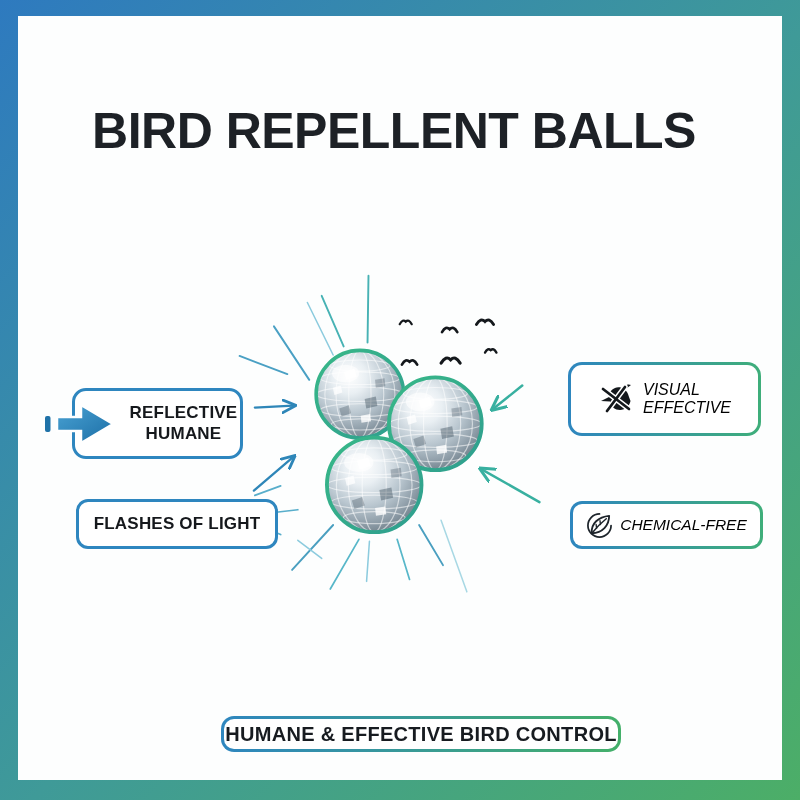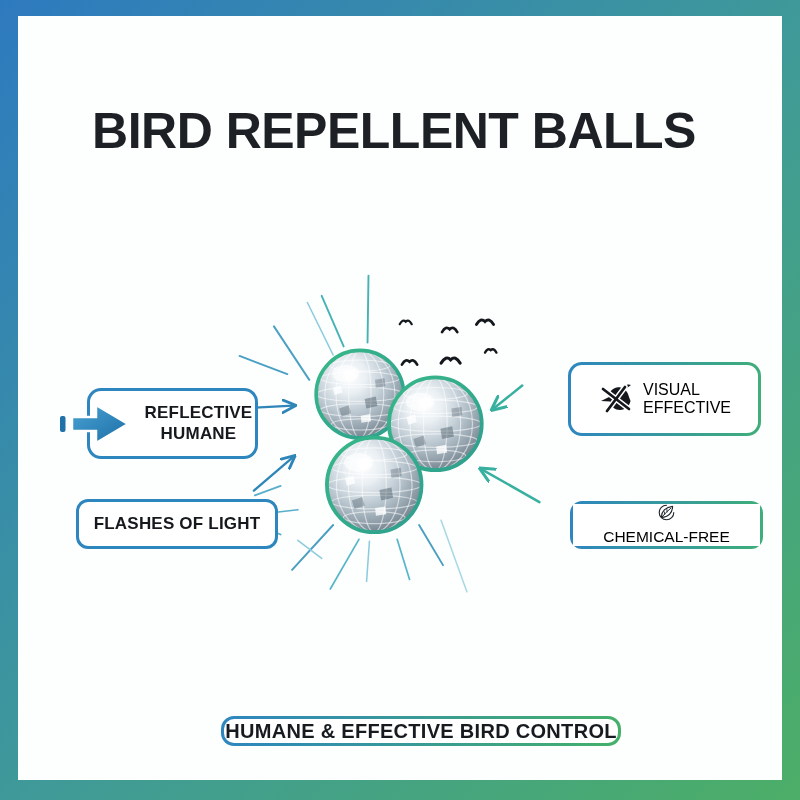--- a/index.html
+++ b/index.html
@@ -33,36 +33,37 @@
     box-sizing:border-box;
   }
   .box .txt{
     font-weight:700;color:#15181c;font-size:17px;line-height:1.22;
     text-align:center;letter-spacing:.2px;
   }
   .gradbox{
     position:absolute;padding:3px;border-radius:14px;
     background:linear-gradient(90deg,#2e86bf 0%,#3fae7a 100%);
     box-sizing:border-box;
+    font-style:italic;
   }
   .gradbox .inner{
     width:100%;height:100%;background:#ffffff;border-radius:11px;
     display:flex;align-items:center;justify-content:center;gap:9px;
     box-sizing:border-box;
   }
-  #box-reflective{left:69px;top:372px;width:171px;height:71px;padding-left:52px;}
+  #box-reflective{left:54px;top:372px;width:171px;height:71px;padding-left:52px;}
   #box-reflective .arrow-ic{
     position:absolute;left:-32px;top:50%;transform:translateY(-50%);
   }
   #box-flashes{left:58px;top:483px;width:202px;height:50px;}
   #box-visual{left:550px;top:346px;width:193px;height:74px;}
   #box-chemical{left:552px;top:485px;width:193px;height:48px;}
   #box-chemical .txt{font-size:15.5px;letter-spacing:0;}
   .footer-band{
-    position:absolute;left:203px;top:700px;width:400px;height:30px;
+    position:absolute;left:203px;top:700px;width:400px;height:36px;
     padding:3px;border-radius:13px;
     background:linear-gradient(90deg,#2e86bf 0%,#44b06a 100%);
     box-sizing:border-box;
   }
   .footer-band .inner{
     width:100%;height:100%;background:#fff;border-radius:10px;
     display:flex;align-items:center;justify-content:center;
   }
   .footer-band .txt{
     font-size:20px;font-weight:800;color:#171b20;letter-spacing:.3px;
@@ -199,21 +200,21 @@
           </g>
         </svg>
         <div class="txt">
           <div>VISUAL</div>
           <div>EFFECTIVE</div>
         </div>
       </div>
     </div>
 
     <div class="gradbox" id="box-chemical" style="border-radius:12px;">
-      <div class="inner" style="border-radius:0;gap:7px;flex-direction:column;">
+      <div class="inner" style="border-radius:9px;gap:7px;">
         <svg width="27" height="27" viewBox="0 0 28 28">
           <path d="M14 2 a12 12 0 1 0 12 12" fill="none" stroke="#1d242b" stroke-width="1.8" stroke-linecap="round"></path>
           <path d="M6 22 C5 12 13 5 24 4 C24 14 17 22 6 22 Z" fill="none" stroke="#1d242b" stroke-width="1.9" stroke-linejoin="round"></path>
           <path d="M7 21 C11 16 16 11 21 7" fill="none" stroke="#1d242b" stroke-width="1.6" stroke-linecap="round"></path>
           <path d="M11 17 l-0.5 -4 M15 13 l-0.5 -4" fill="none" stroke="#1d242b" stroke-width="1.4" stroke-linecap="round"></path>
         </svg>
         <div class="txt">CHEMICAL-FREE</div>
       </div>
     </div>
 

